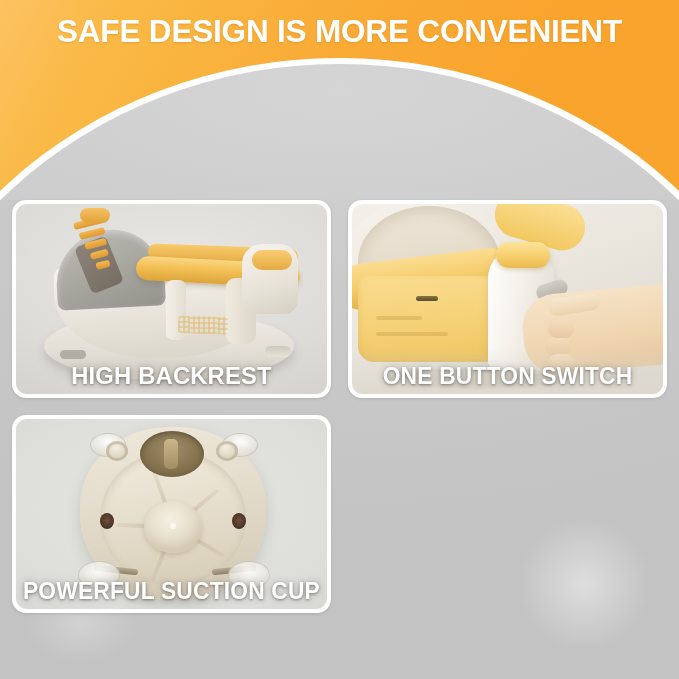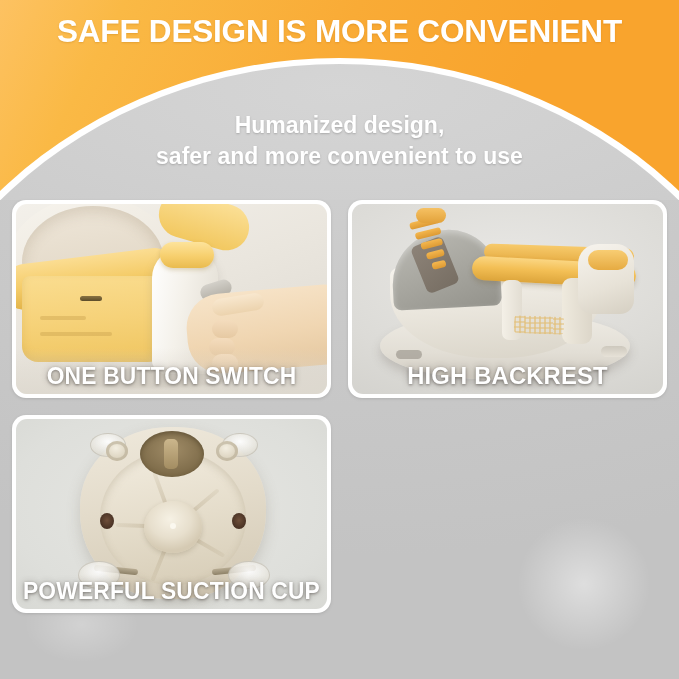--- a/index.html
+++ b/index.html
@@ -372,52 +372,23 @@
   <div class="bg-gray"></div>
 
   <div class="header">
     <div class="header-orange"></div>
     <div class="arc-white"></div>
     <div class="arc-gray"></div>
   </div>
 
   <div class="title">SAFE DESIGN IS MORE CONVENIENT</div>
 
-  <div class="subtitle">
-    <span class="l1">Humanized design,</span>
-    <span class="l2">safer and more convenient to use</span>
-  </div>
 
   <div class="grid">
 
-
-    <div class="card card3">
-      <div class="card-inner">
-        <div class="c3-bg"></div>
-        <div class="c3-bowl-out"></div>
-        <div class="c3-bowl-in"></div>
-        <div class="c3-yellow-top"></div>
-        <div class="c3-yellow-rim"></div>
-        <div class="c3-yellow-panel"></div>
-        <div class="c3-slot"></div>
-        <div class="c3-panel-line a"></div>
-        <div class="c3-panel-line b"></div>
-        <div class="c3-column"></div>
-        <div class="c3-button"></div>
-        <div class="c3-tab"></div>
-        <div class="c3-hand"></div>
-        <div class="c3-finger"></div>
-        <div class="c3-knuckle k1"></div>
-        <div class="c3-knuckle k2"></div>
-        <div class="c3-knuckle k3"></div>
-        <div class="c3-floor"></div>
-        <div class="c3-feet"></div>
-        <div class="caption">ONE BUTTON SWITCH</div>
-      </div>
-    </div>
 
     <div class="card card2">
       <div class="card-inner">
         <div class="c2-bg"></div>
         <div class="c2-base"></div>
         <div class="c2-bowl"></div>
         <div class="c2-backrest"></div>
         <div class="c2-backrest-slot"></div>
         <div class="c2-ladder">
           <span></span>
@@ -434,20 +405,45 @@
         <div class="c2-post2"></div>
         <div class="c2-side"></div>
         <div class="c2-side-pad"></div>
         <div class="c2-mesh"></div>
         <div class="c2-foot"></div>
         <div class="c2-hole"></div>
         <div class="caption">HIGH BACKREST</div>
       </div>
     </div>
 
+    <div class="card card3">
+      <div class="card-inner">
+        <div class="c3-bg"></div>
+        <div class="c3-bowl-out"></div>
+        <div class="c3-bowl-in"></div>
+        <div class="c3-yellow-top"></div>
+        <div class="c3-yellow-rim"></div>
+        <div class="c3-yellow-panel"></div>
+        <div class="c3-slot"></div>
+        <div class="c3-panel-line a"></div>
+        <div class="c3-panel-line b"></div>
+        <div class="c3-column"></div>
+        <div class="c3-button"></div>
+        <div class="c3-tab"></div>
+        <div class="c3-hand"></div>
+        <div class="c3-finger"></div>
+        <div class="c3-knuckle k1"></div>
+        <div class="c3-knuckle k2"></div>
+        <div class="c3-knuckle k3"></div>
+        <div class="c3-floor"></div>
+        <div class="c3-feet"></div>
+        <div class="caption">ONE BUTTON SWITCH</div>
+      </div>
+    </div>
+
     <div class="card card4">
       <div class="card-inner">
         <div class="c4-bg"></div>
         <div class="c4-shell"></div>
         <div class="c4-cup ct1"></div>
         <div class="c4-cup ct2"></div>
         <div class="c4-inner"></div>
         <div class="c4-spoke s1"></div>
         <div class="c4-spoke s2"></div>
         <div class="c4-spoke s3"></div>

